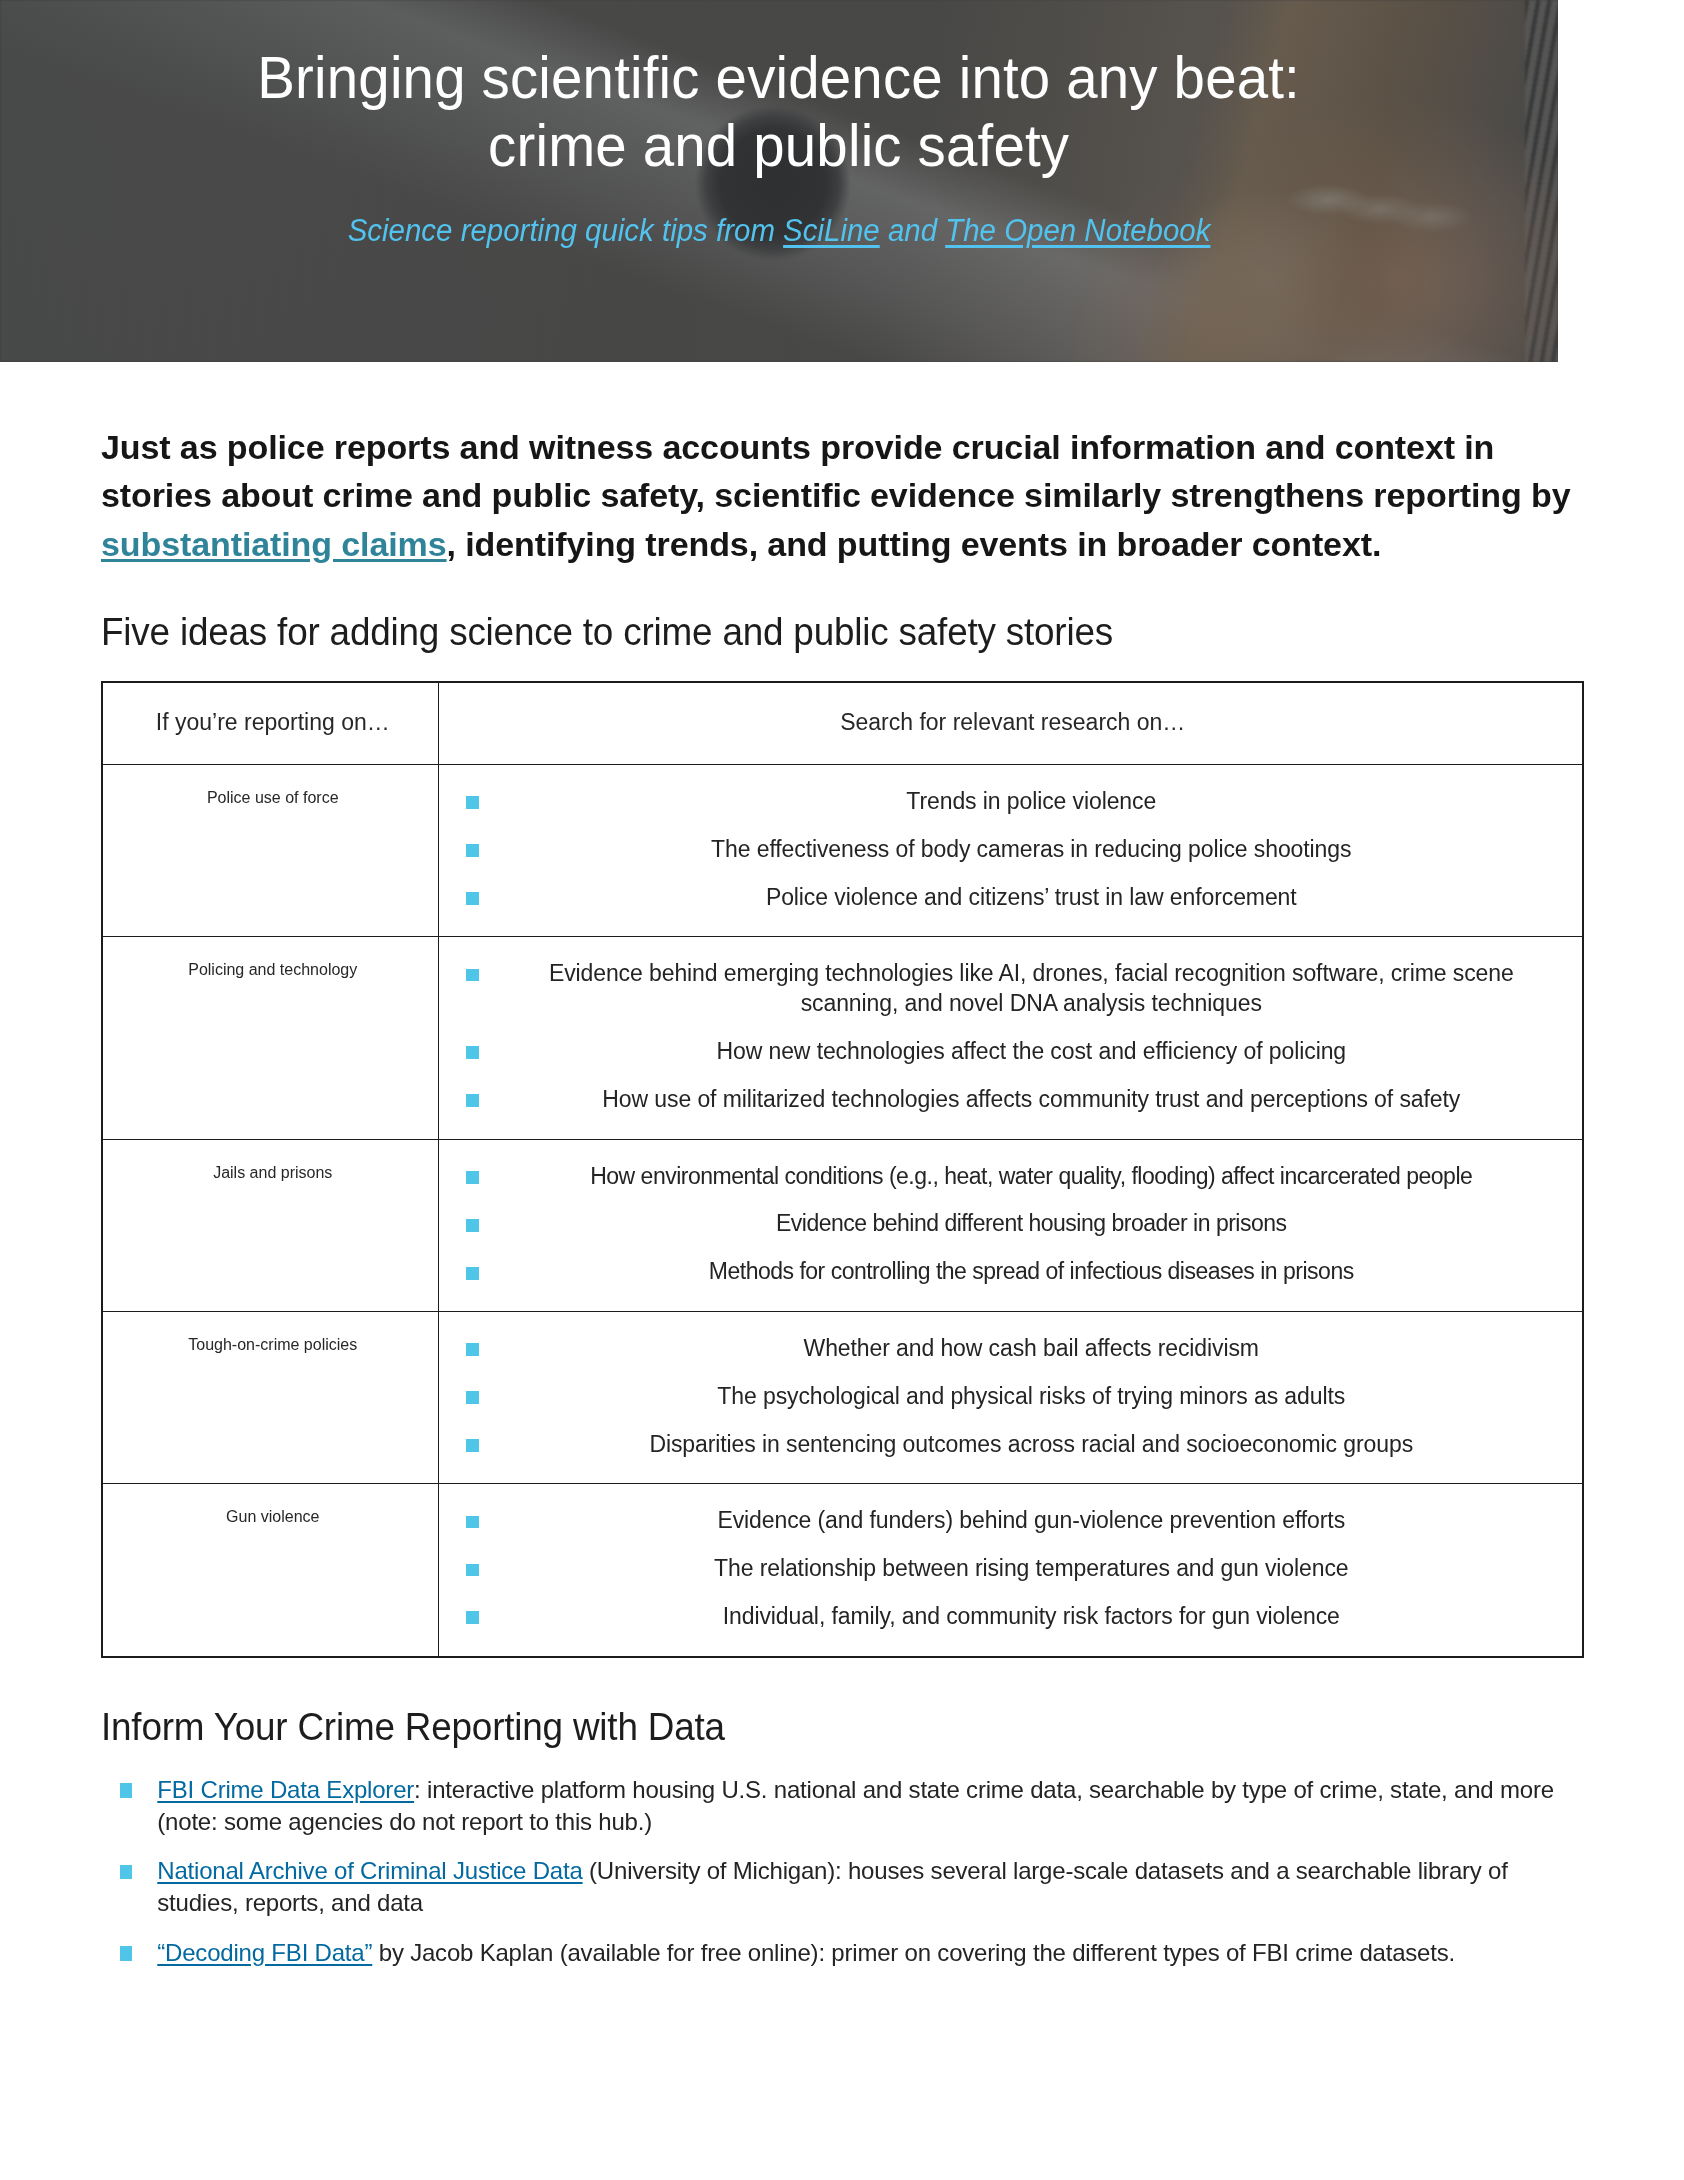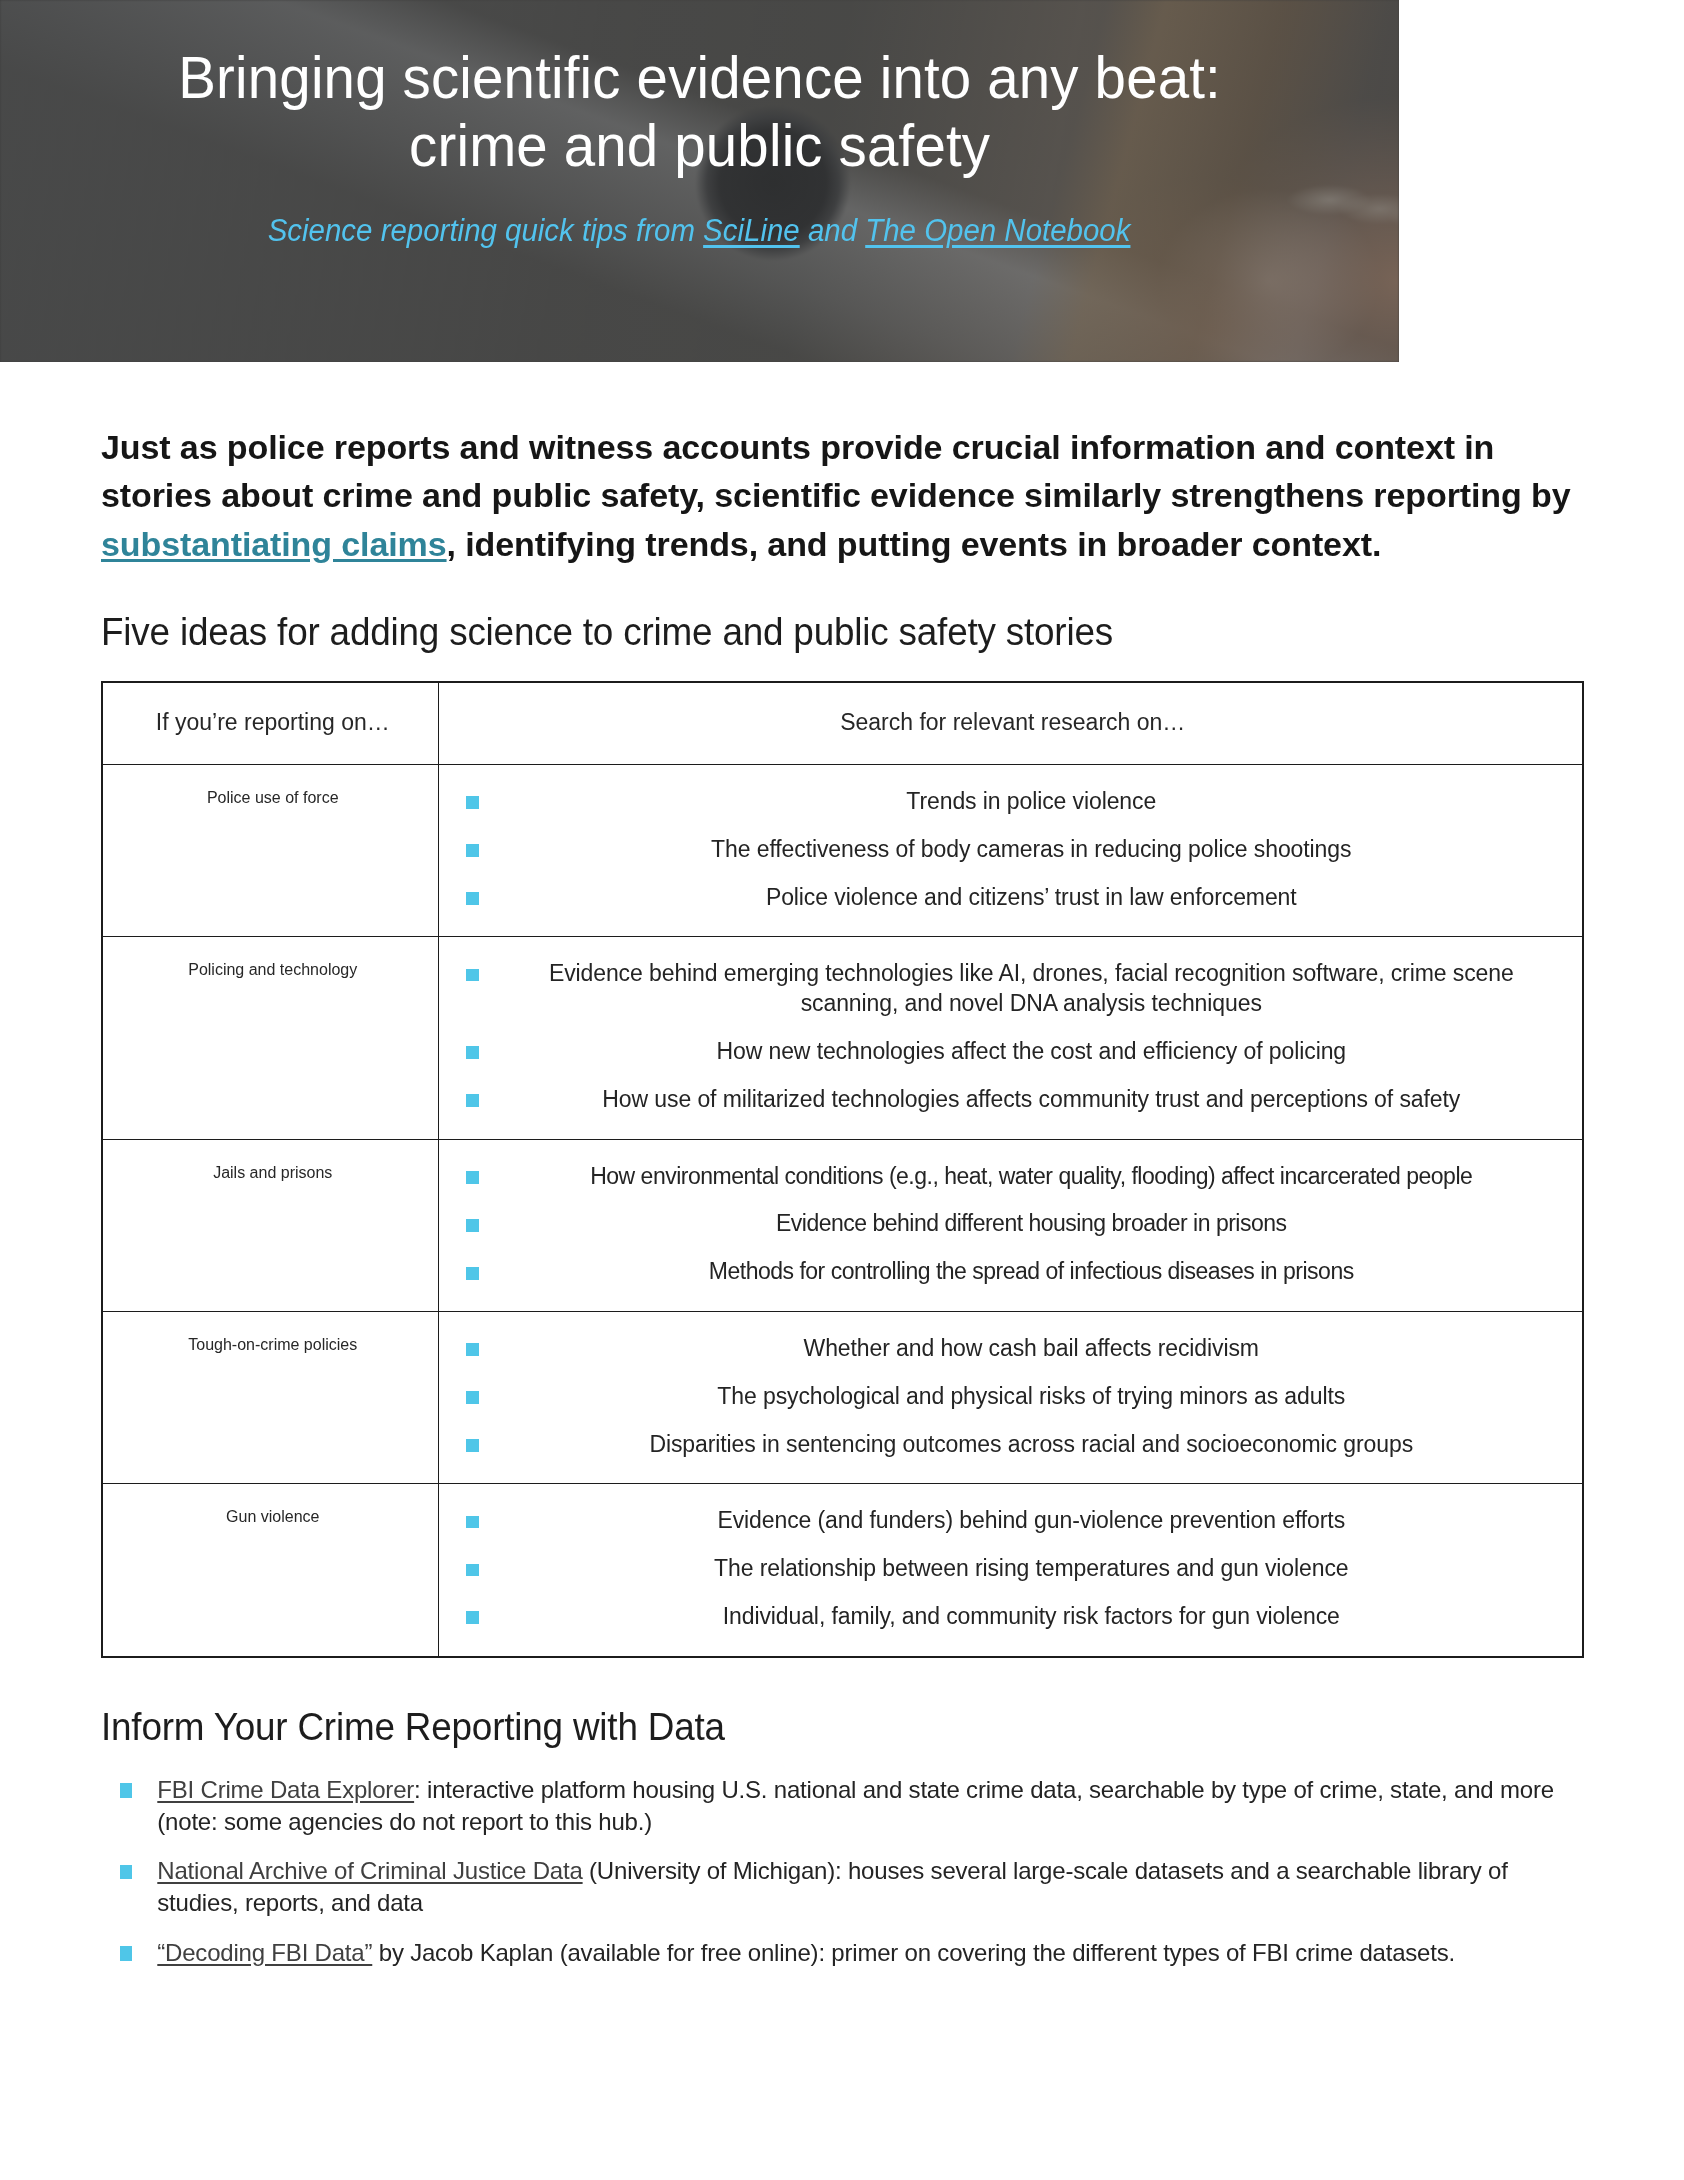--- a/index.html
+++ b/index.html
@@ -20,21 +20,21 @@
     position: relative;
     width: 1685px;
     min-height: 2181px;
     background: #ffffff;
     overflow: hidden;
   }
 
   
   .hero {
     position: relative;
-    width: 1399px;
+    width: 1558px;
     height: 362px;
     overflow: hidden;
     background: #5a5550;
   }
 
   .hero-photo {
     position: absolute;
     inset: 0;
     
     background:
@@ -240,21 +240,21 @@
   }
   .sources li .sq {
     position: absolute;
     left: 3.4px;
     top: 9.4px;
     width: 12.8px;
     height: 14.5px;
     background: #4fc6e8;
   }
   .sources a {
-    color: #404040;
+    color: #0369a1;
     text-decoration: underline;
     text-underline-offset: 3.4px;
   }
 </style>
 </head>
 <body>
 
 <div class="page">
 
   <header class="hero">

